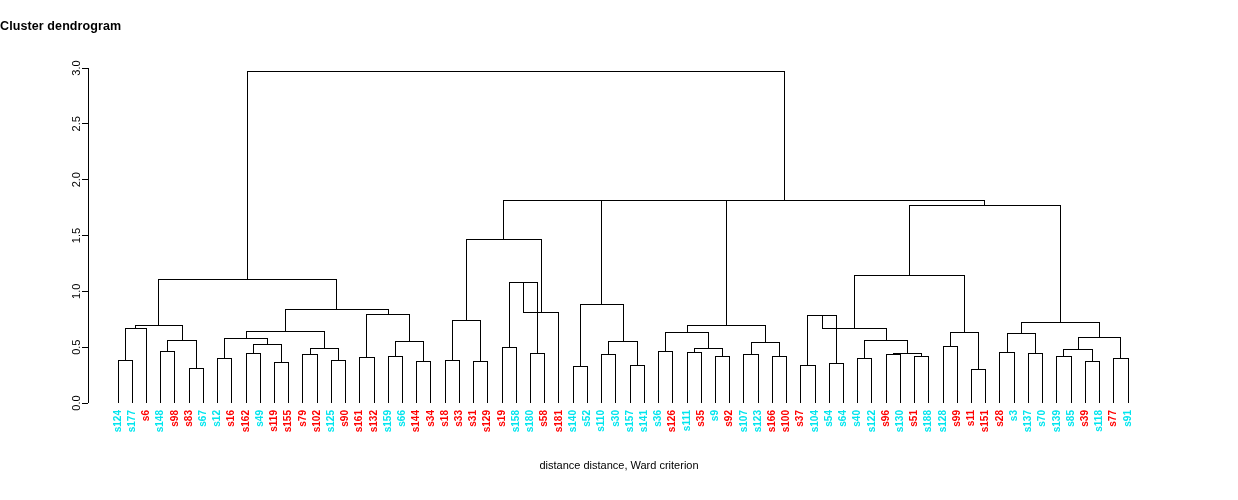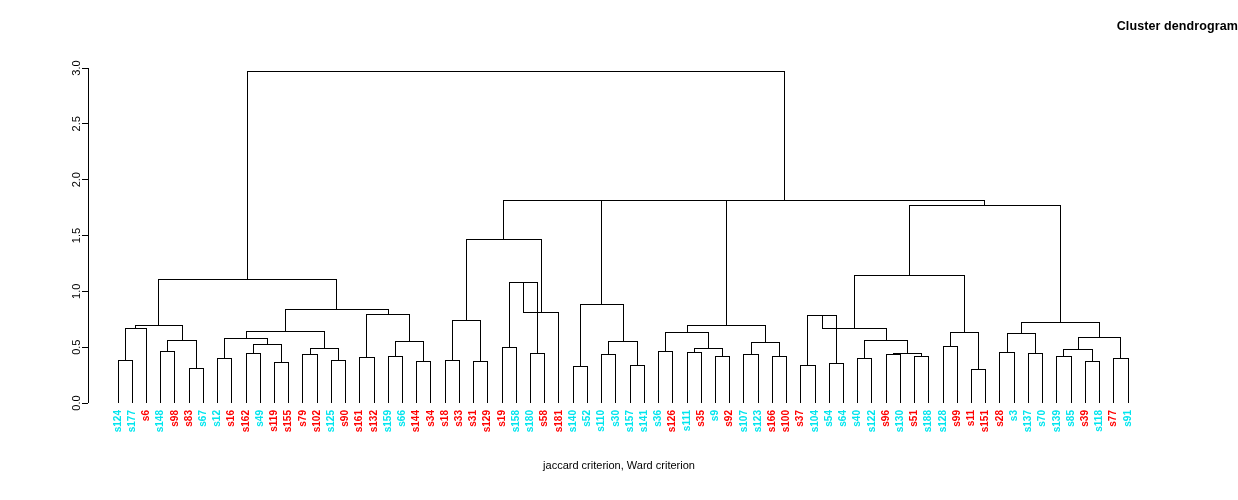--- a/index.html
+++ b/index.html
@@ -17,21 +17,21 @@
     position: relative;
     width: 1238px;
     height: 500px;
     background: #ffffff;
   }
   #plot-title {
     position: absolute;
     top: 19px;
     left: 0;
     width: 1238px;
-    text-align: right;
+    text-align: left;
     font-size: 12.5px;
     font-weight: bold;
     color: #000000;
     letter-spacing: 0.1px;
   }
   #plot-xlabel {
     position: absolute;
     top: 459px;
     left: 0;
     width: 1238px;
@@ -235,15 +235,15 @@
         <text x="1042.6478873239437" y="410" class="leaf-label" text-anchor="end" dominant-baseline="middle" fill="#00e5ee" transform="rotate(-90 1042.6478873239437 410)">s70</text>
         <text x="1056.8732394366198" y="410" class="leaf-label" text-anchor="end" dominant-baseline="middle" fill="#00e5ee" transform="rotate(-90 1056.8732394366198 410)">s139</text>
         <text x="1071.0985915492956" y="410" class="leaf-label" text-anchor="end" dominant-baseline="middle" fill="#00e5ee" transform="rotate(-90 1071.0985915492956 410)">s85</text>
         <text x="1085.323943661972" y="410" class="leaf-label" text-anchor="end" dominant-baseline="middle" fill="#ff0000" transform="rotate(-90 1085.323943661972 410)">s39</text>
         <text x="1099.5492957746478" y="410" class="leaf-label" text-anchor="end" dominant-baseline="middle" fill="#00e5ee" transform="rotate(-90 1099.5492957746478 410)">s118</text>
         <text x="1113.774647887324" y="410" class="leaf-label" text-anchor="end" dominant-baseline="middle" fill="#ff0000" transform="rotate(-90 1113.774647887324 410)">s77</text>
         <text x="1128" y="410" class="leaf-label" text-anchor="end" dominant-baseline="middle" fill="#00e5ee" transform="rotate(-90 1128 410)">s91</text>
       </g>
   </svg>
 
-  <div id="plot-xlabel">jaccard criterion, Ward criterion</div>
+  <div id="plot-xlabel">distance distance, Ward criterion</div>
 
 </div>
 
 </body></html>

